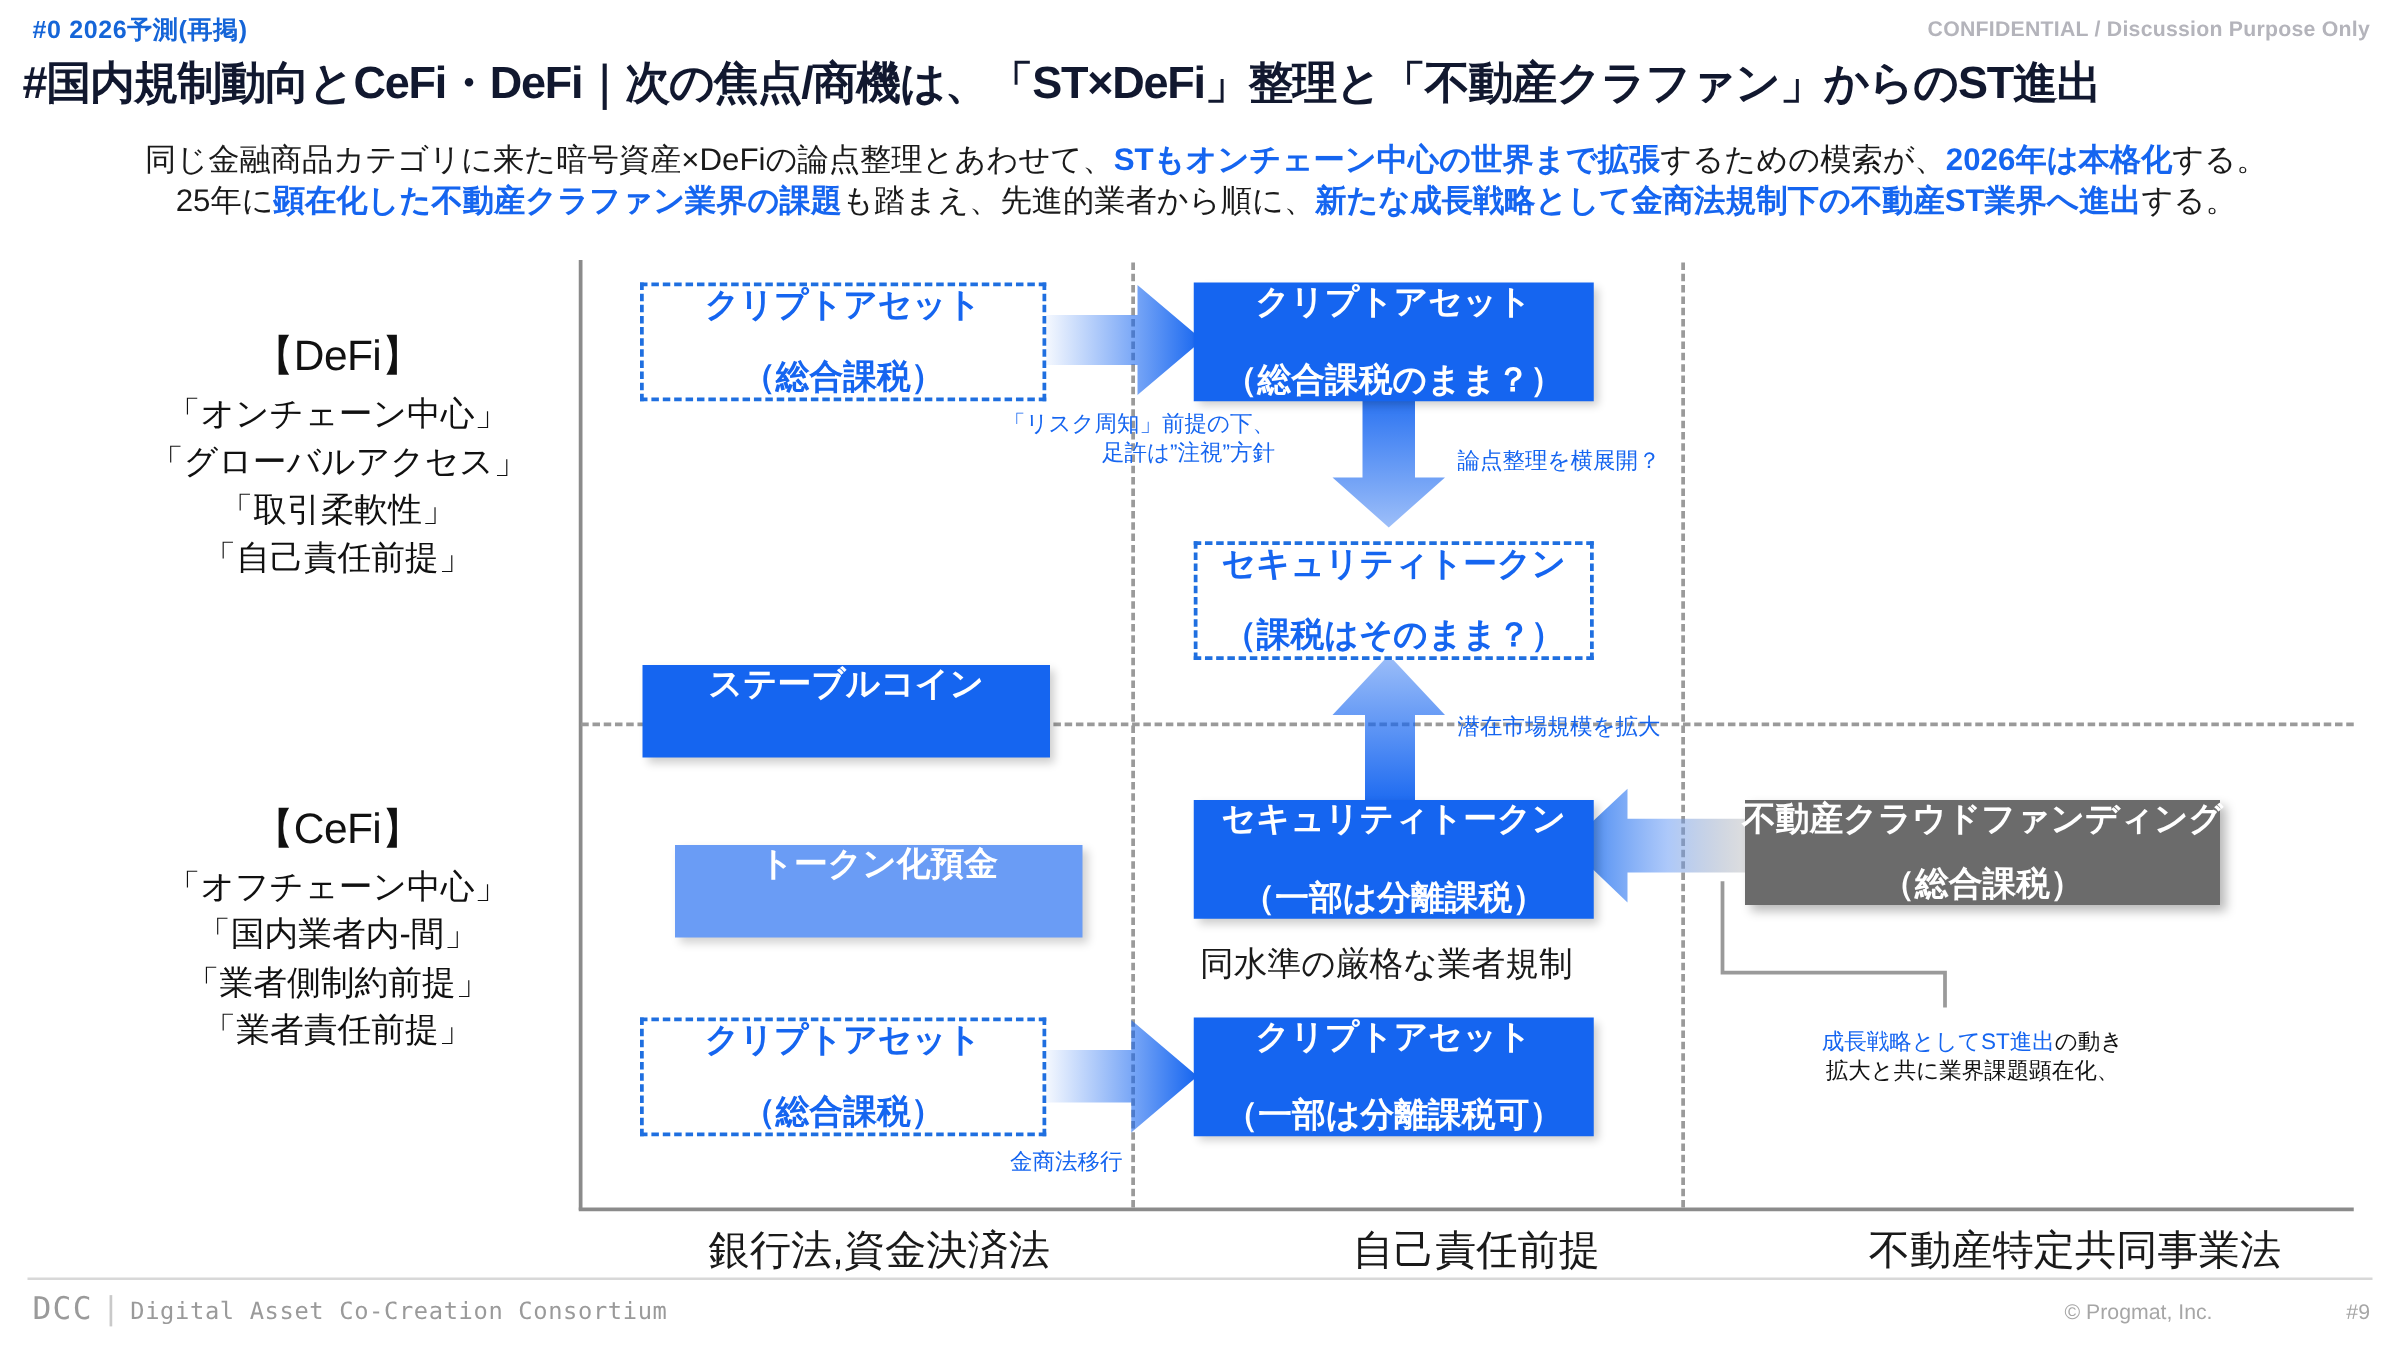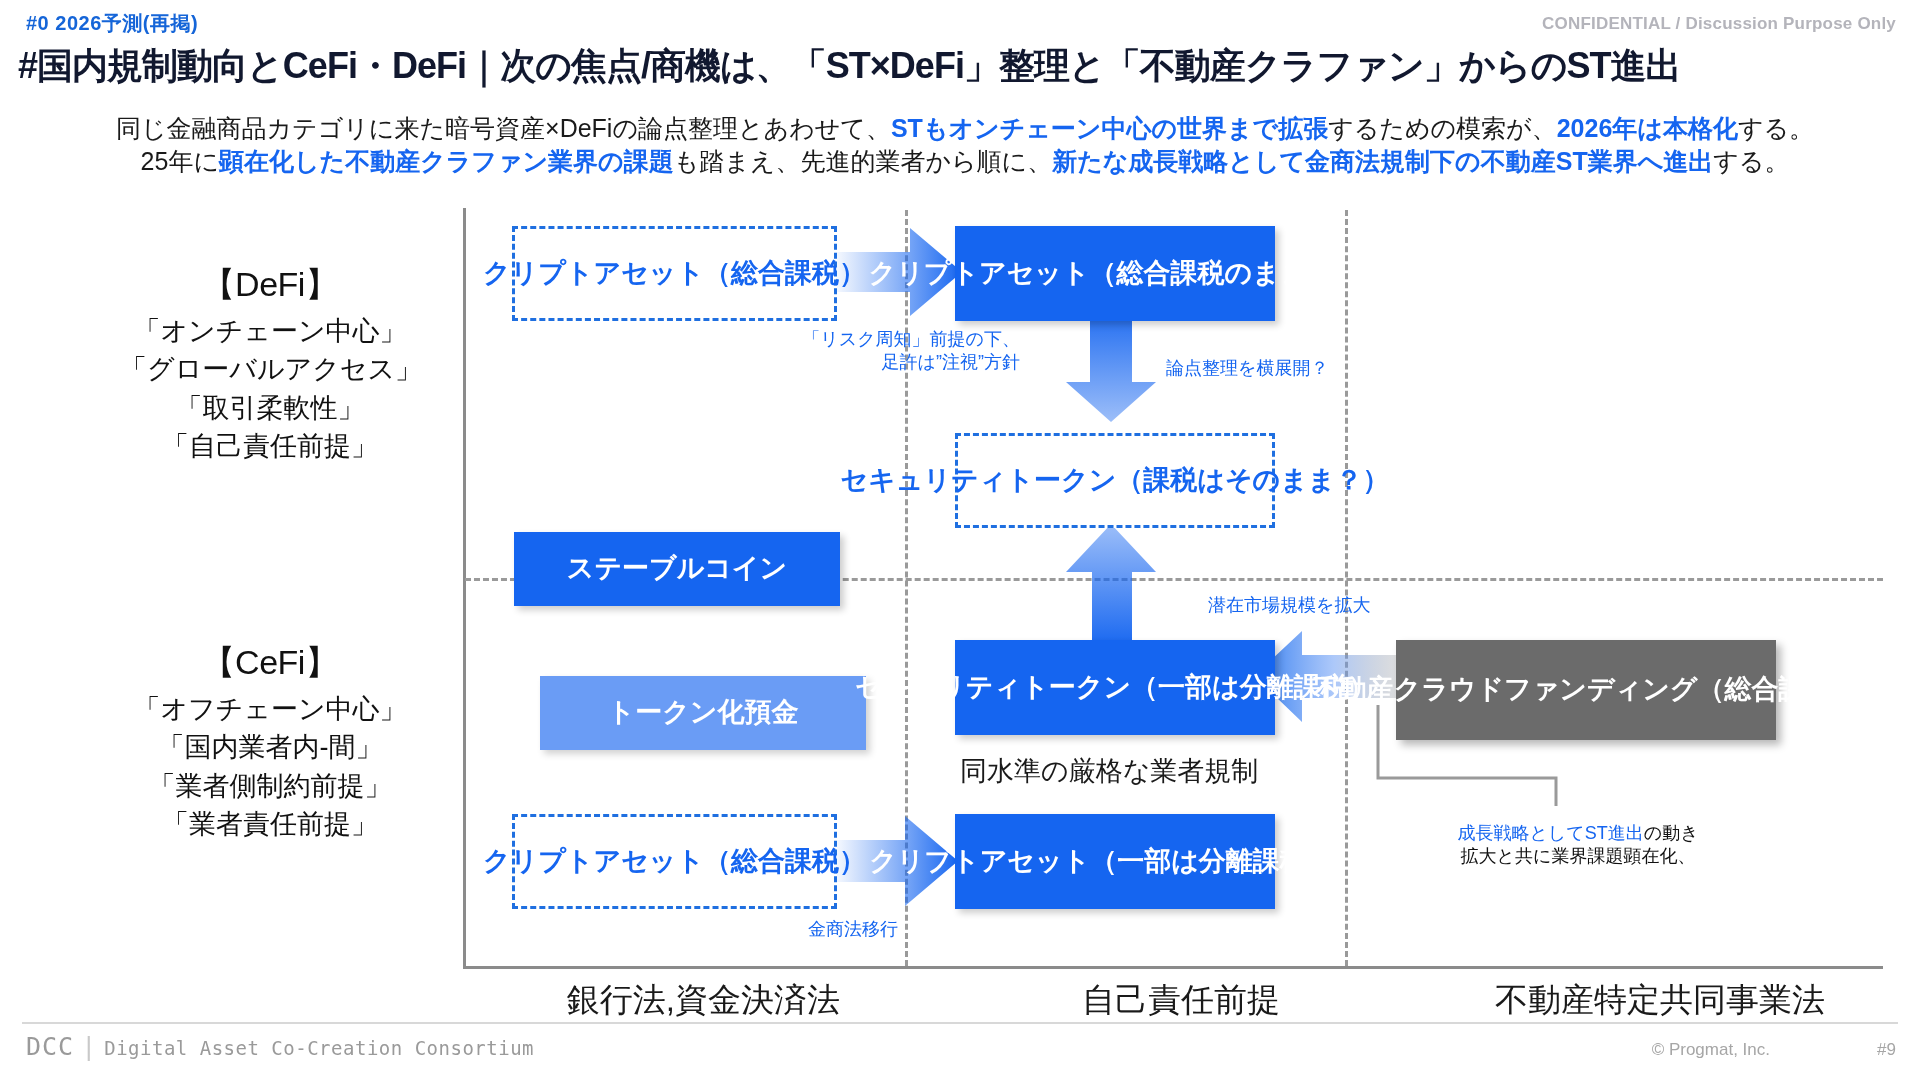--- a/index.html
+++ b/index.html
@@ -58,22 +58,22 @@
     text-align:right;
   }
 
   
   .catblock{position:absolute;text-align:center;width:300px;left:120px;}
   .catblock .cat-title{font-size:34px;color:#111;margin-bottom:4px;letter-spacing:-0.5px;}
   .catblock .cat-item{font-size:27px;color:#111;line-height:1.42;white-space:nowrap;}
 
   
   .box{
-    position:absolute;display:flex;flex-direction:row;
-    align-items:center;justify-content:center;
+    position:absolute;display:flex;flex-direction:column;
+    align-items:center;justify-content:space-between;
     font-weight:bold;text-align:center;line-height:1.18;
     box-sizing:border-box;
   }
   .box .bl{display:block;white-space:nowrap;}
   .box-solid{
     background:#1565f0;color:#ffffff;font-size:27px;
     box-shadow:4px 4px 7px rgba(0,0,0,.20);
   }
   .box-solid-light{
     background:#6a9cf5;color:#ffffff;font-size:27px;
@@ -230,21 +230,21 @@
 
   <div class="box box-solid-light" style="left:514px;top:676px;width:326px;height:74px;">
     <span class="bl">トークン化預金</span>
   </div>
 
   <div class="box box-solid" style="left:955px;top:640px;width:320px;height:95px;">
     <span class="bl">セキュリティトークン</span>
     <span class="bl">（一部は分離課税）</span>
   </div>
 
-  <div class="box box-gray" style="left:1396px;top:640px;width:380px;height:100px;">
+  <div class="box box-gray" style="left:1396px;top:640px;width:380px;height:84px;">
     <span class="bl">不動産クラウドファンディング</span>
     <span class="bl">（総合課税）</span>
   </div>
 
   <div class="box box-dashed" style="left:512px;top:814px;width:325px;height:95px;">
     <span class="bl">クリプトアセット</span>
     <span class="bl">（総合課税）</span>
   </div>
 
   <div class="box box-solid" style="left:955px;top:814px;width:320px;height:95px;">
@@ -254,21 +254,21 @@
 
   <div class="note r" style="left:600px;top:328px;width:420px;">
     <span class="nl">「リスク周知」前提の下、</span>
     <span class="nl">足許は”注視”方針</span>
   </div>
 
   <div class="note" style="left:1166px;top:357px;">
     <span class="nl">論点整理を横展開？</span>
   </div>
 
-  <div class="note" style="left:1166px;top:594px;margin-left:42px;">
+  <div class="note" style="left:1166px;top:570px;">
     <span class="nl">潜在市場規模を拡大</span>
   </div>
 
   <div class="note plain" style="left:960px;top:755px;">
     <span class="nl">同水準の厳格な業者規制</span>
   </div>
 
   <div class="note" style="left:808px;top:918px;">
     <span class="nl">金商法移行</span>
   </div>

